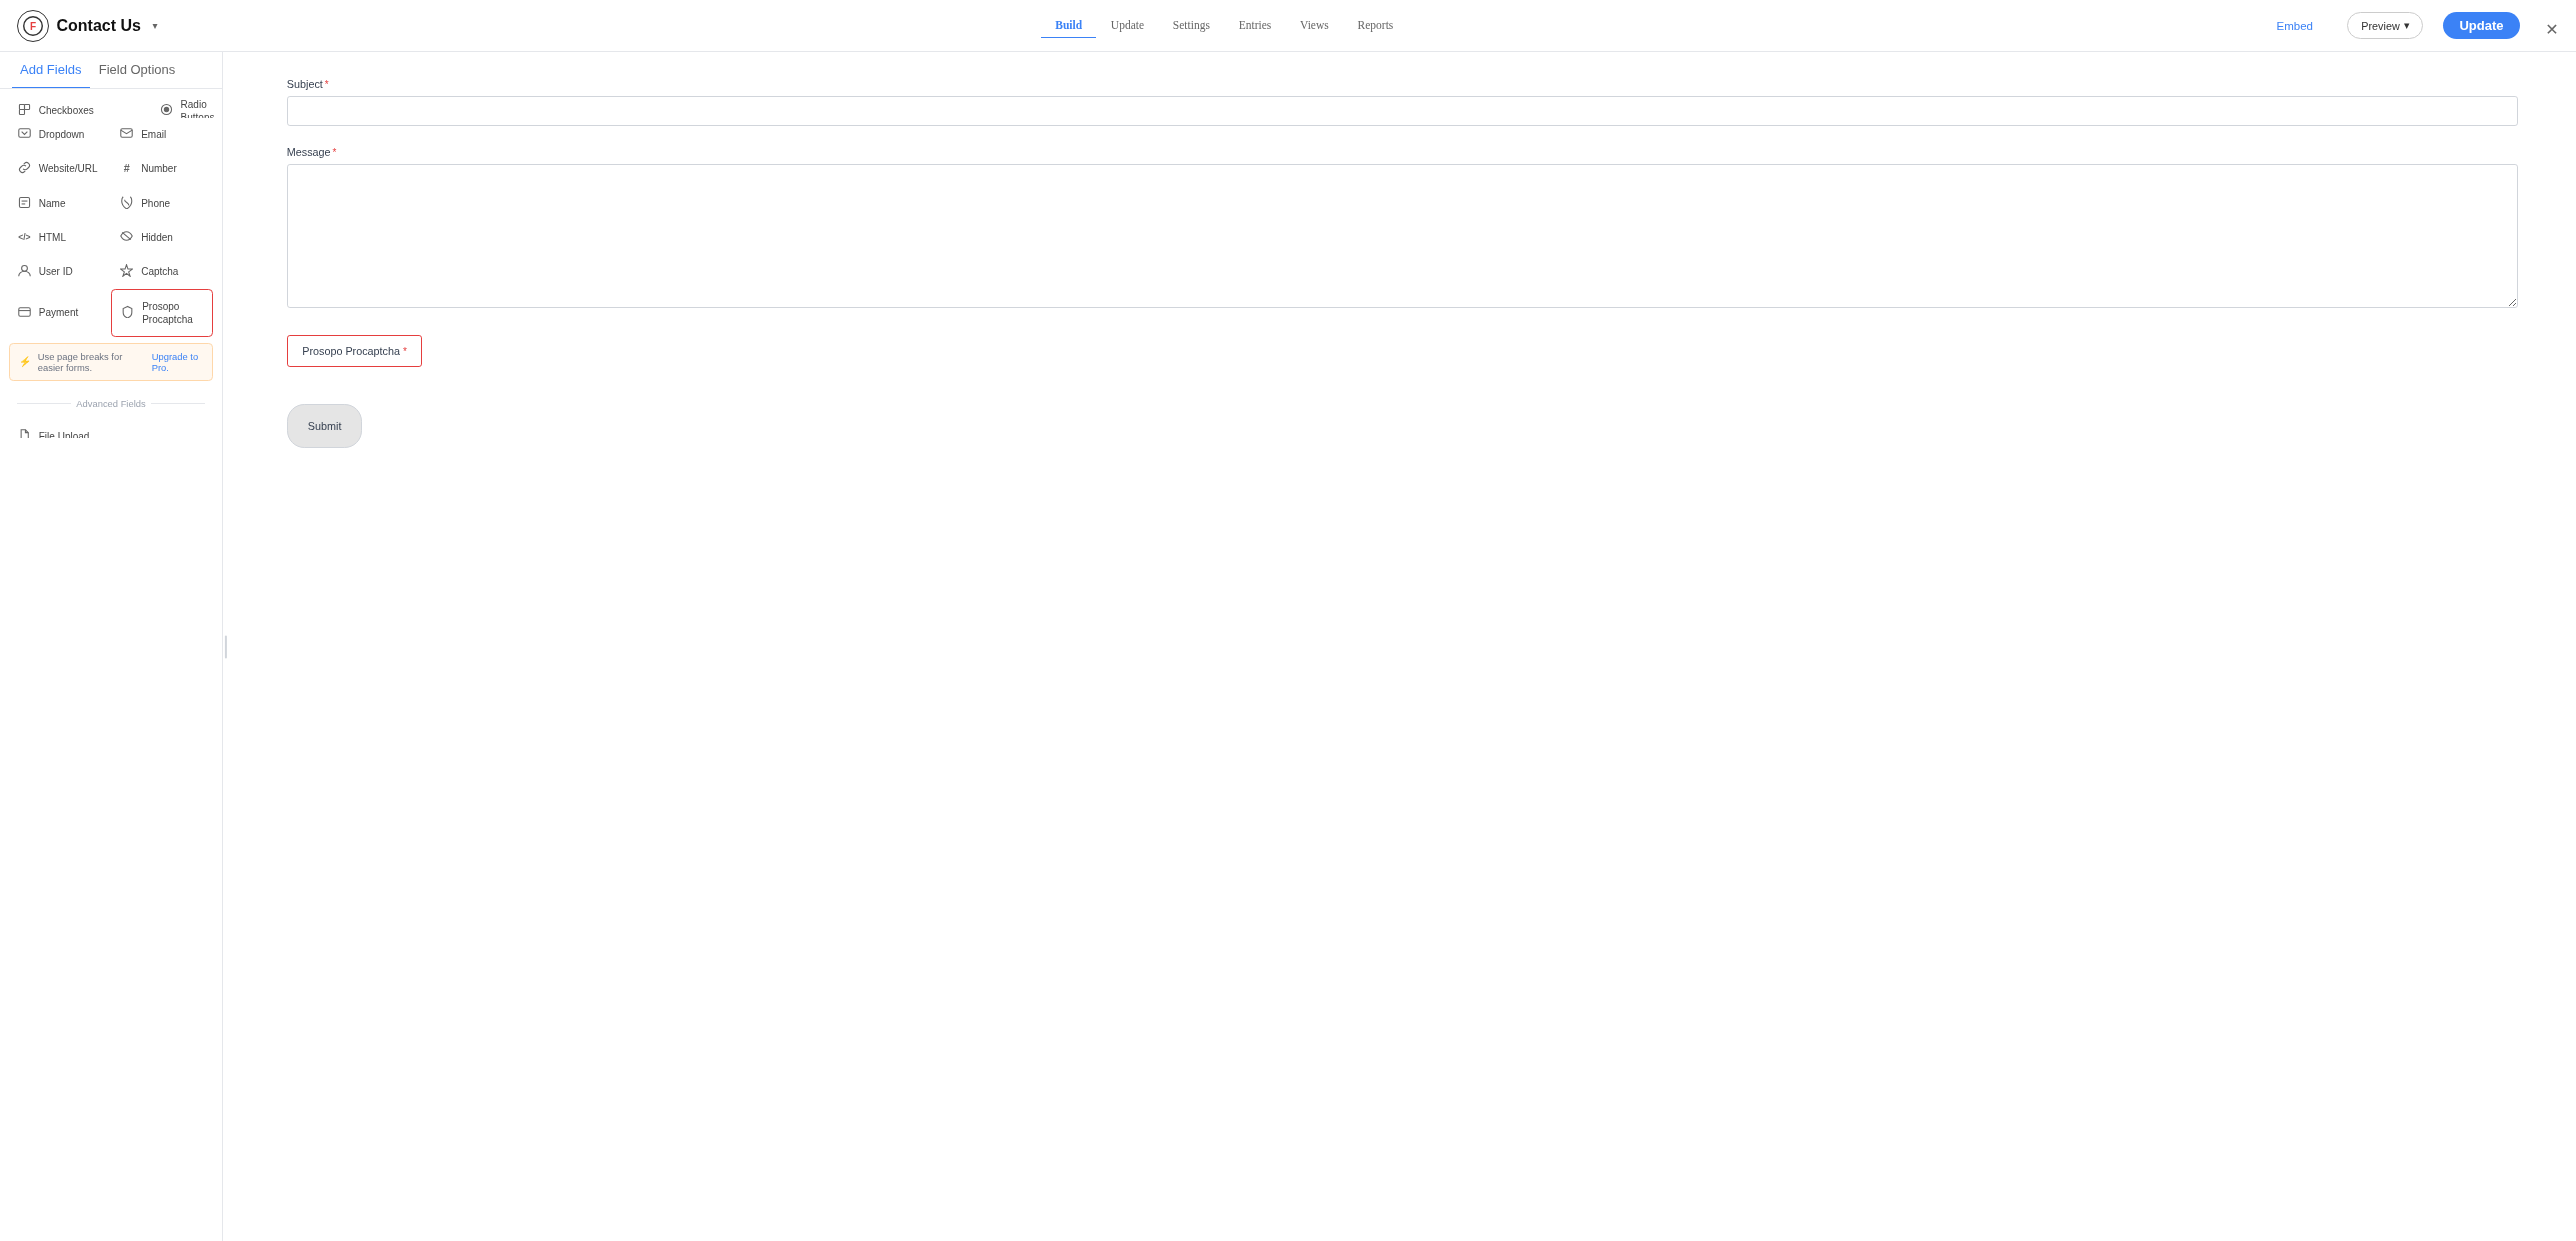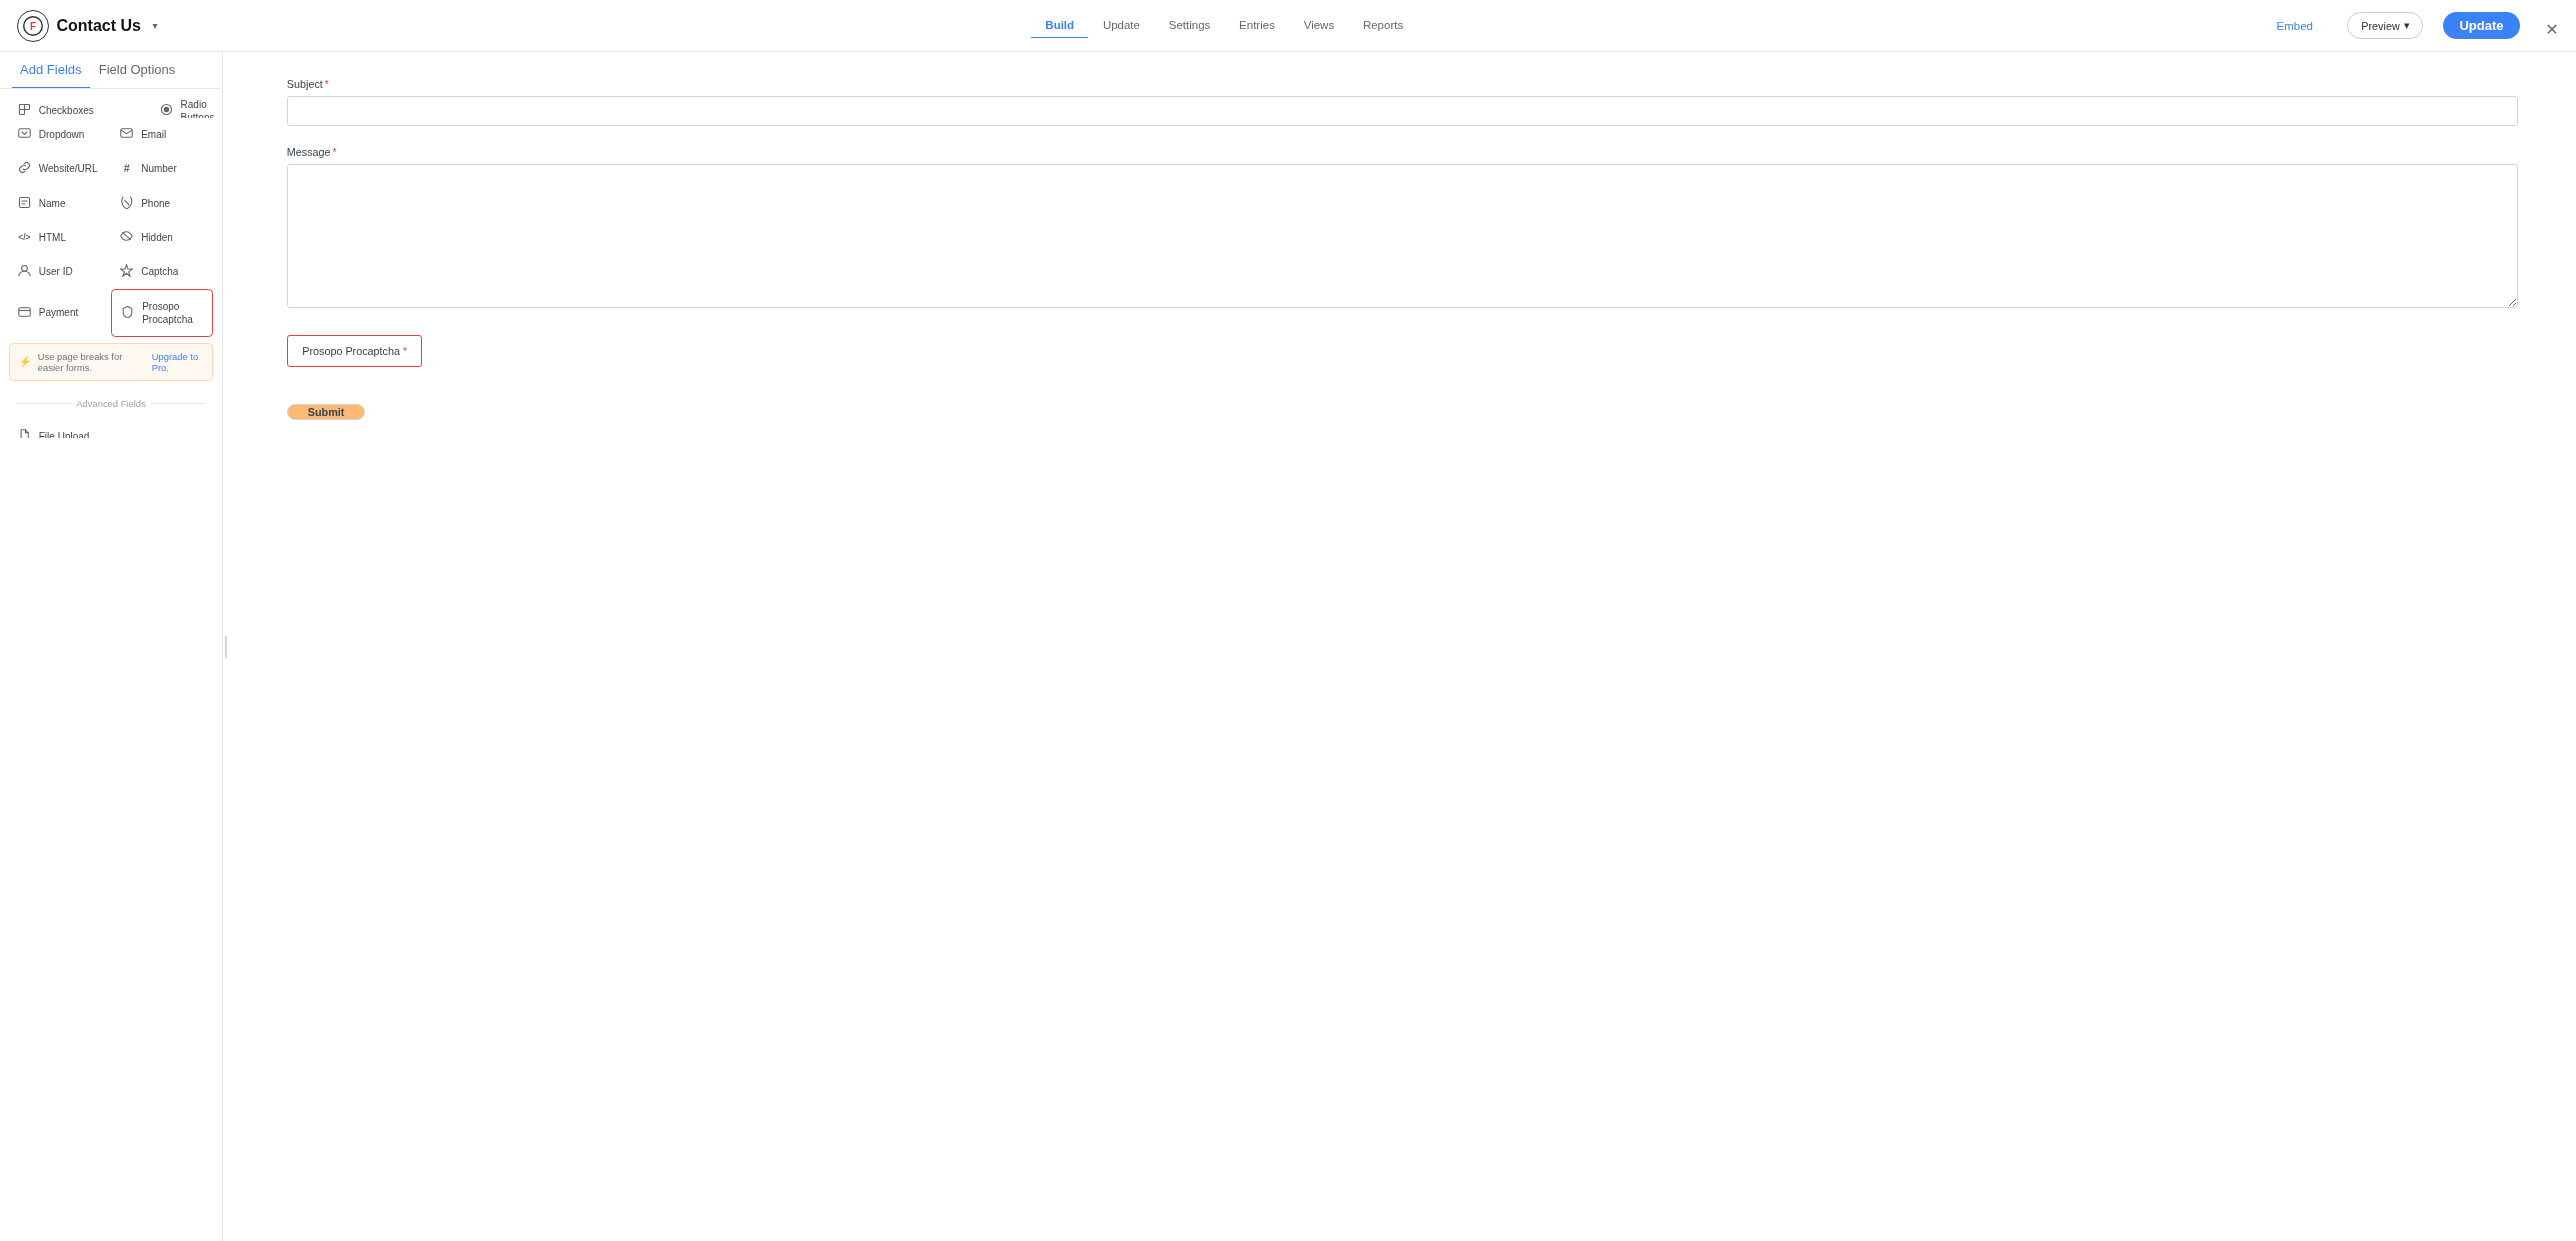--- a/index.html
+++ b/index.html
@@ -42,20 +42,21 @@
       margin-left: 4.3px;
       color: #666;
       font-size: 10px;
       cursor: pointer;
     }
     .nav-tabs {
       display: flex;
       gap: 0;
       flex: 1;
       justify-content: center;
+      font-family: Liberation Serif, serif;
     }
     .nav-tab {
       padding: 5.8px 14.4px;
       font-size: 11.5px;
       color: #666;
       cursor: pointer;
       border-bottom: 1.4px solid transparent;
       text-decoration: none;
     }
     .nav-tab.active {
@@ -270,28 +271,28 @@
       border: 1.4px solid #e53e3e;
       border-radius: 2.9px;
       padding: 8.6px 14.4px;
       font-size: 10.8px;
       color: #374151;
       cursor: default;
       margin-top: 5.8px;
       margin-bottom: 17.3px;
     }
     .submit-btn {
-      padding: 1px 20px;
+      padding: 15px 20px;
       border: 1.1px solid #d1d5db;
       border-radius: 17.3px;
-      background: #fdba74;
+      background: #e5e5e5;
       font-size: 10.8px;
       color: #374151;
       cursor: pointer;
-      font-weight: 700;
+      font-weight: 400;
     }
 
     
     .resize-handle {
       width: 5.8px;
       background: transparent;
       cursor: col-resize;
       position: relative;
     }
     .resize-handle::after {

